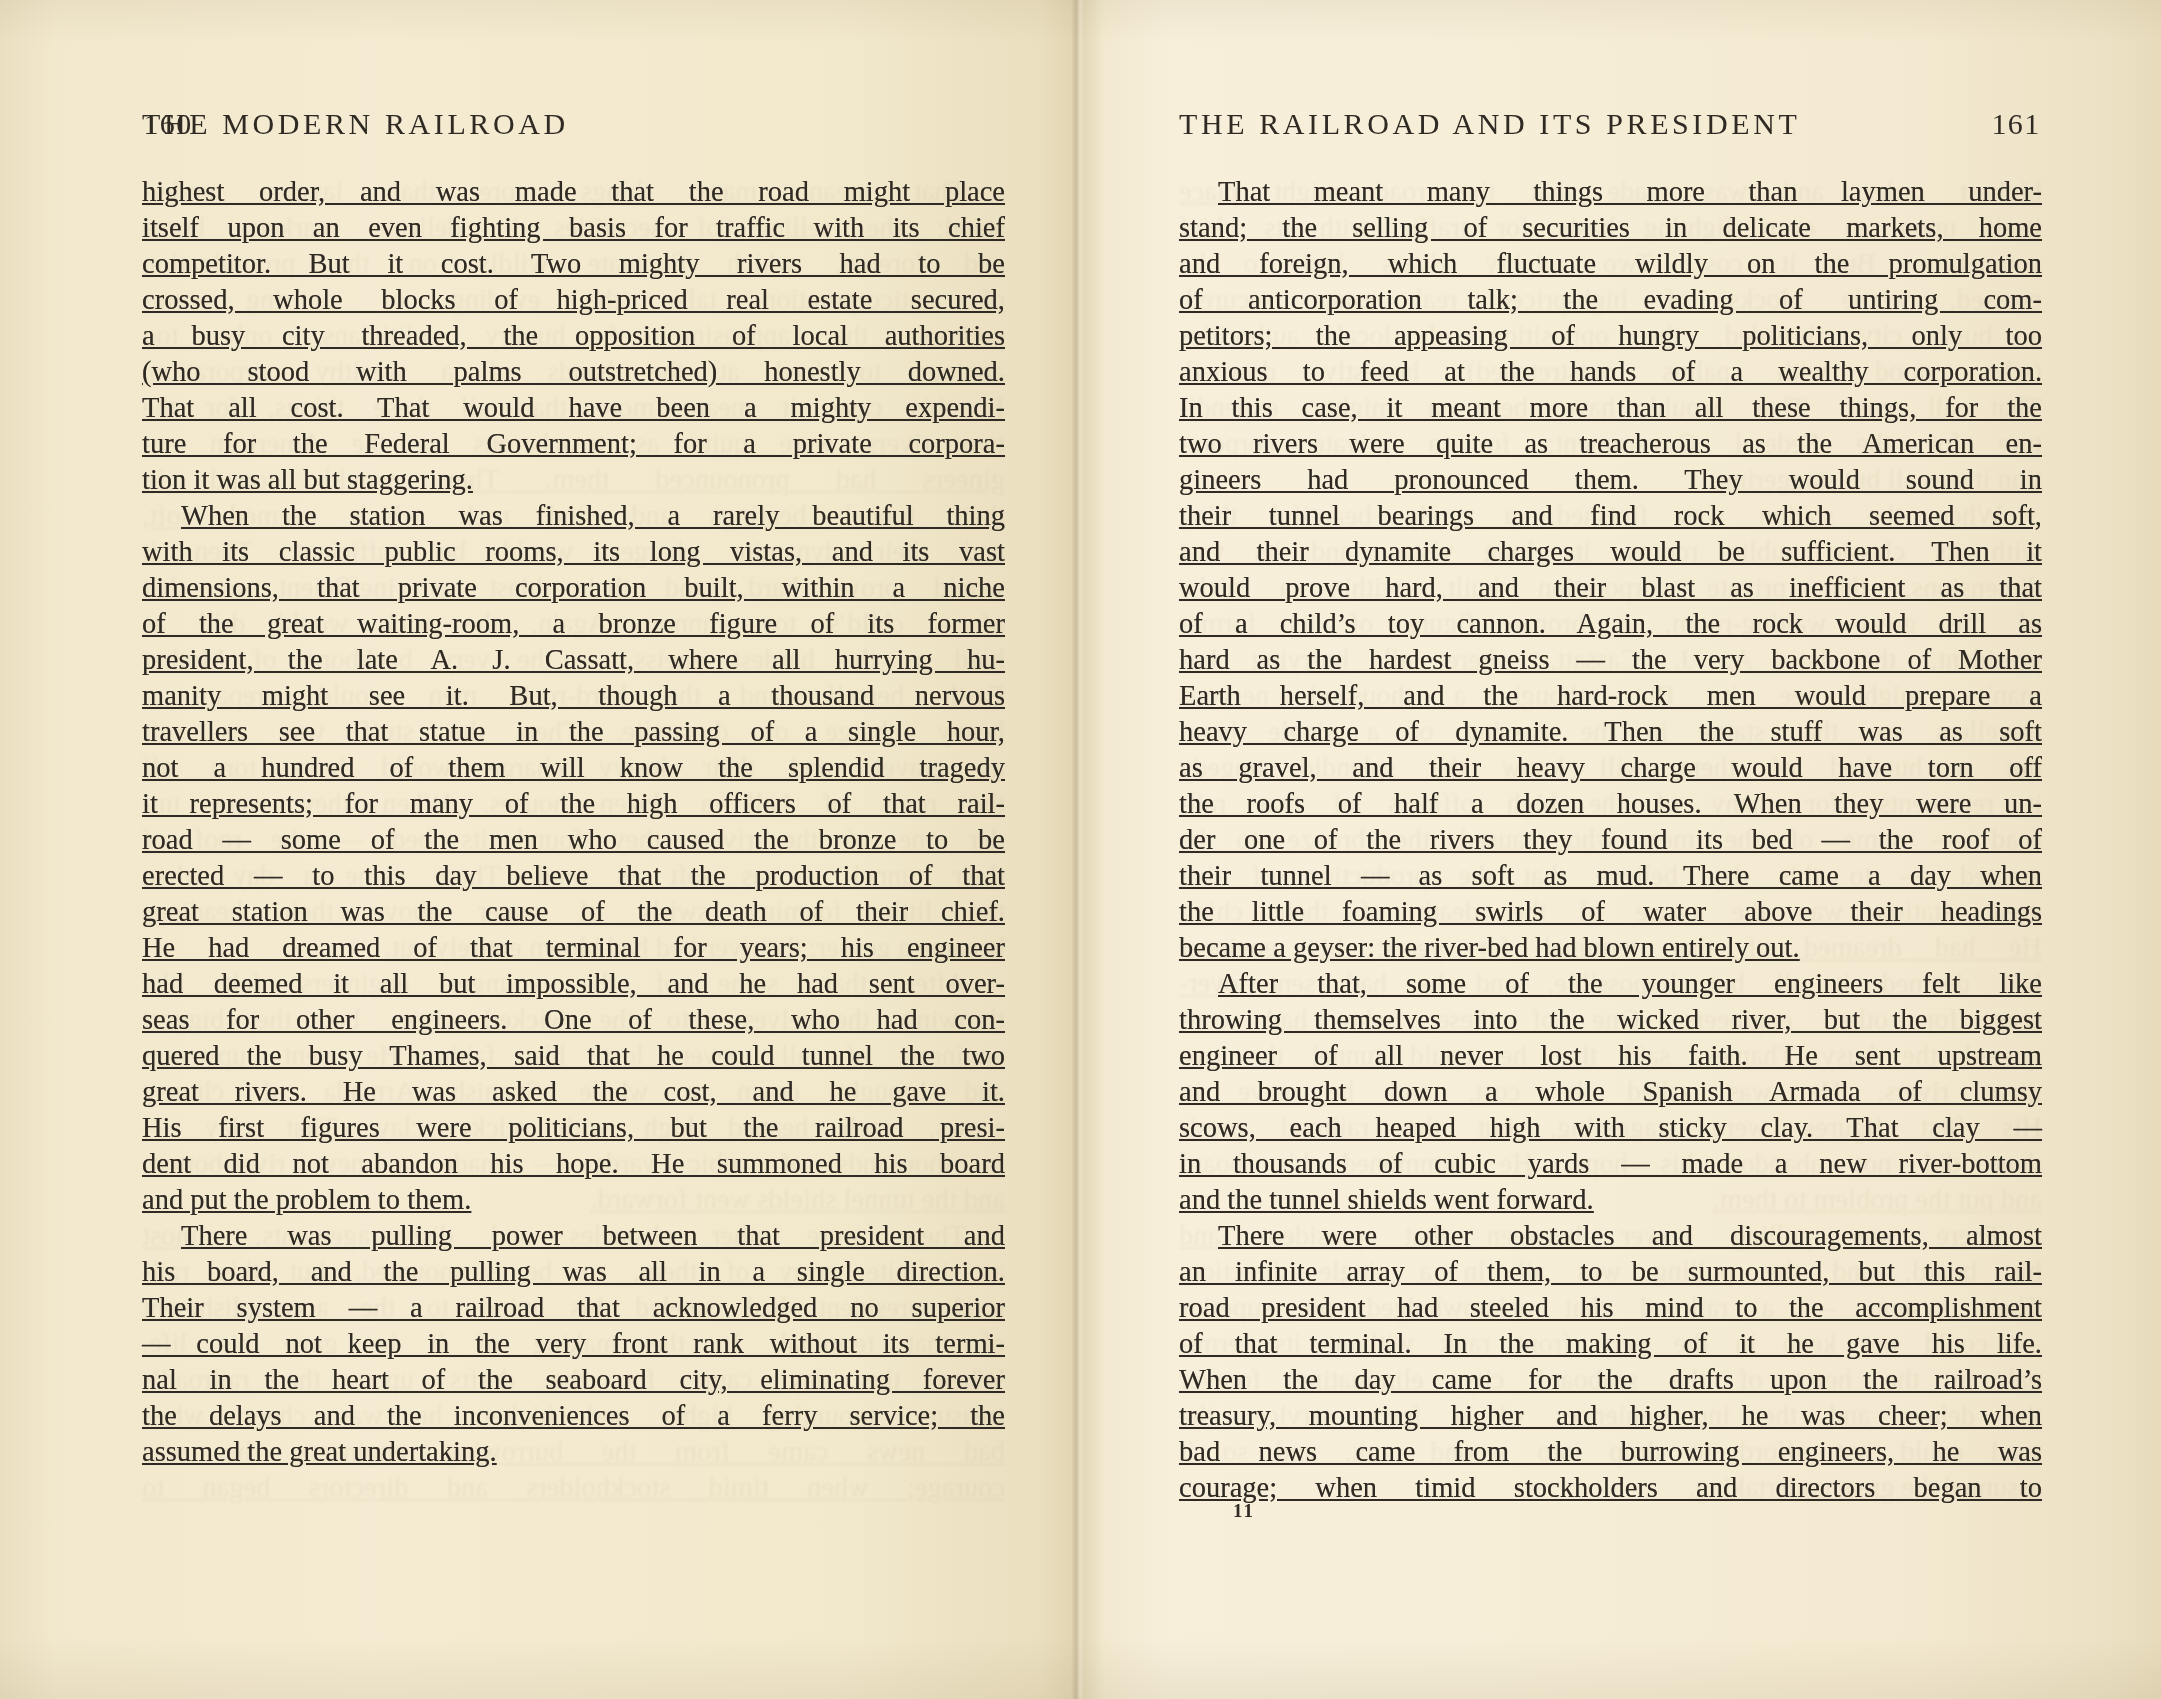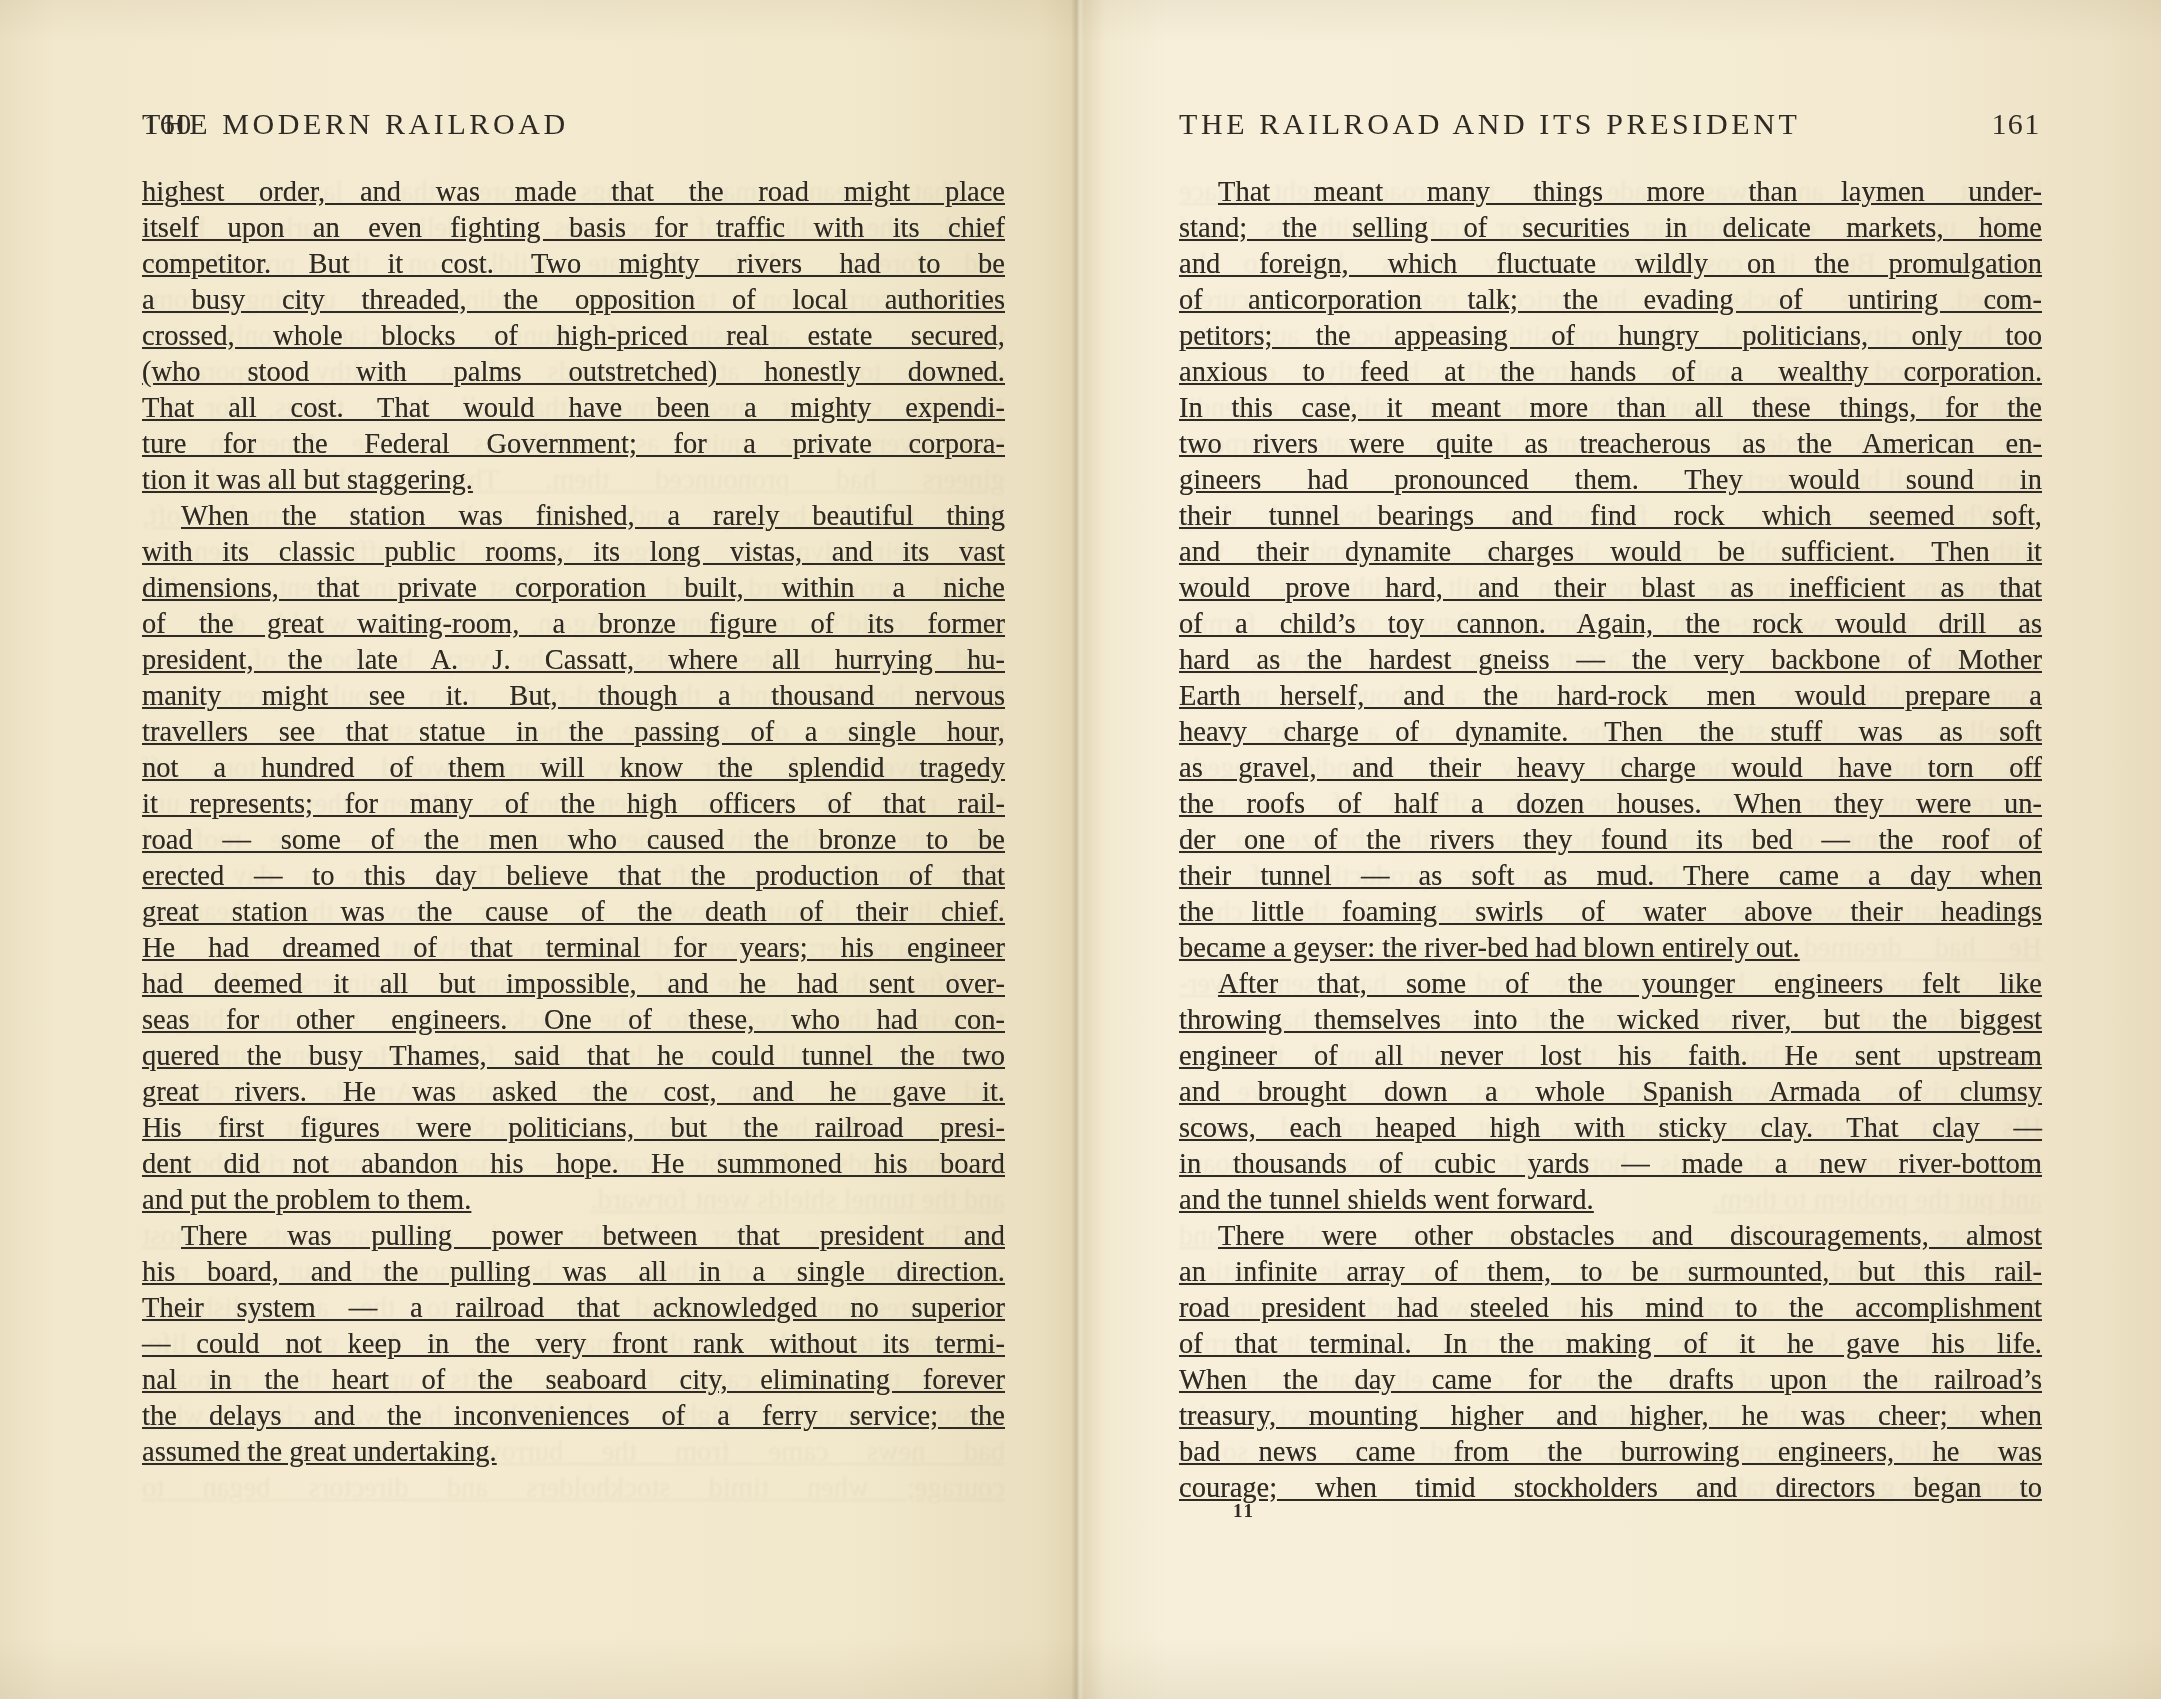--- a/index.html
+++ b/index.html
@@ -124,22 +124,22 @@
         <div class="bline">of that terminal. In the making of it he gave his life.</div>
         <div class="bline">When the day came for the drafts upon the railroad’s</div>
         <div class="bline">treasury, mounting higher and higher, he was cheer; when</div>
         <div class="bline">bad news came from the burrowing engineers, he was</div>
         <div class="bline">courage; when timid stockholders and directors began to</div>
       </div>
     <div class="page-body" id="body-left">
         <div class="bline">highest order, and was made that the road might place</div>
         <div class="bline">itself upon an even fighting basis for traffic with its chief</div>
         <div class="bline">competitor. But it cost. Two mighty rivers had to be</div>
+        <div class="bline">crossed, whole blocks of high-priced real estate secured,</div>
         <div class="bline">a busy city threaded, the opposition of local authorities</div>
-        <div class="bline">crossed, whole blocks of high-priced real estate secured,</div>
         <div class="bline">(who stood with palms outstretched) honestly downed.</div>
         <div class="bline">That all cost. That would have been a mighty expendi-</div>
         <div class="bline">ture for the Federal Government; for a private corpora-</div>
         <div class="bline para-end">tion it was all but staggering.</div>
         <div class="bline indent">When the station was finished, a rarely beautiful thing</div>
         <div class="bline">with its classic public rooms, its long vistas, and its vast</div>
         <div class="bline">dimensions, that private corporation built, within a niche</div>
         <div class="bline">of the great waiting-room, a bronze figure of its former</div>
         <div class="bline">president, the late A. J. Cassatt, where all hurrying hu-</div>
         <div class="bline">manity might see it. But, though a thousand nervous</div>

